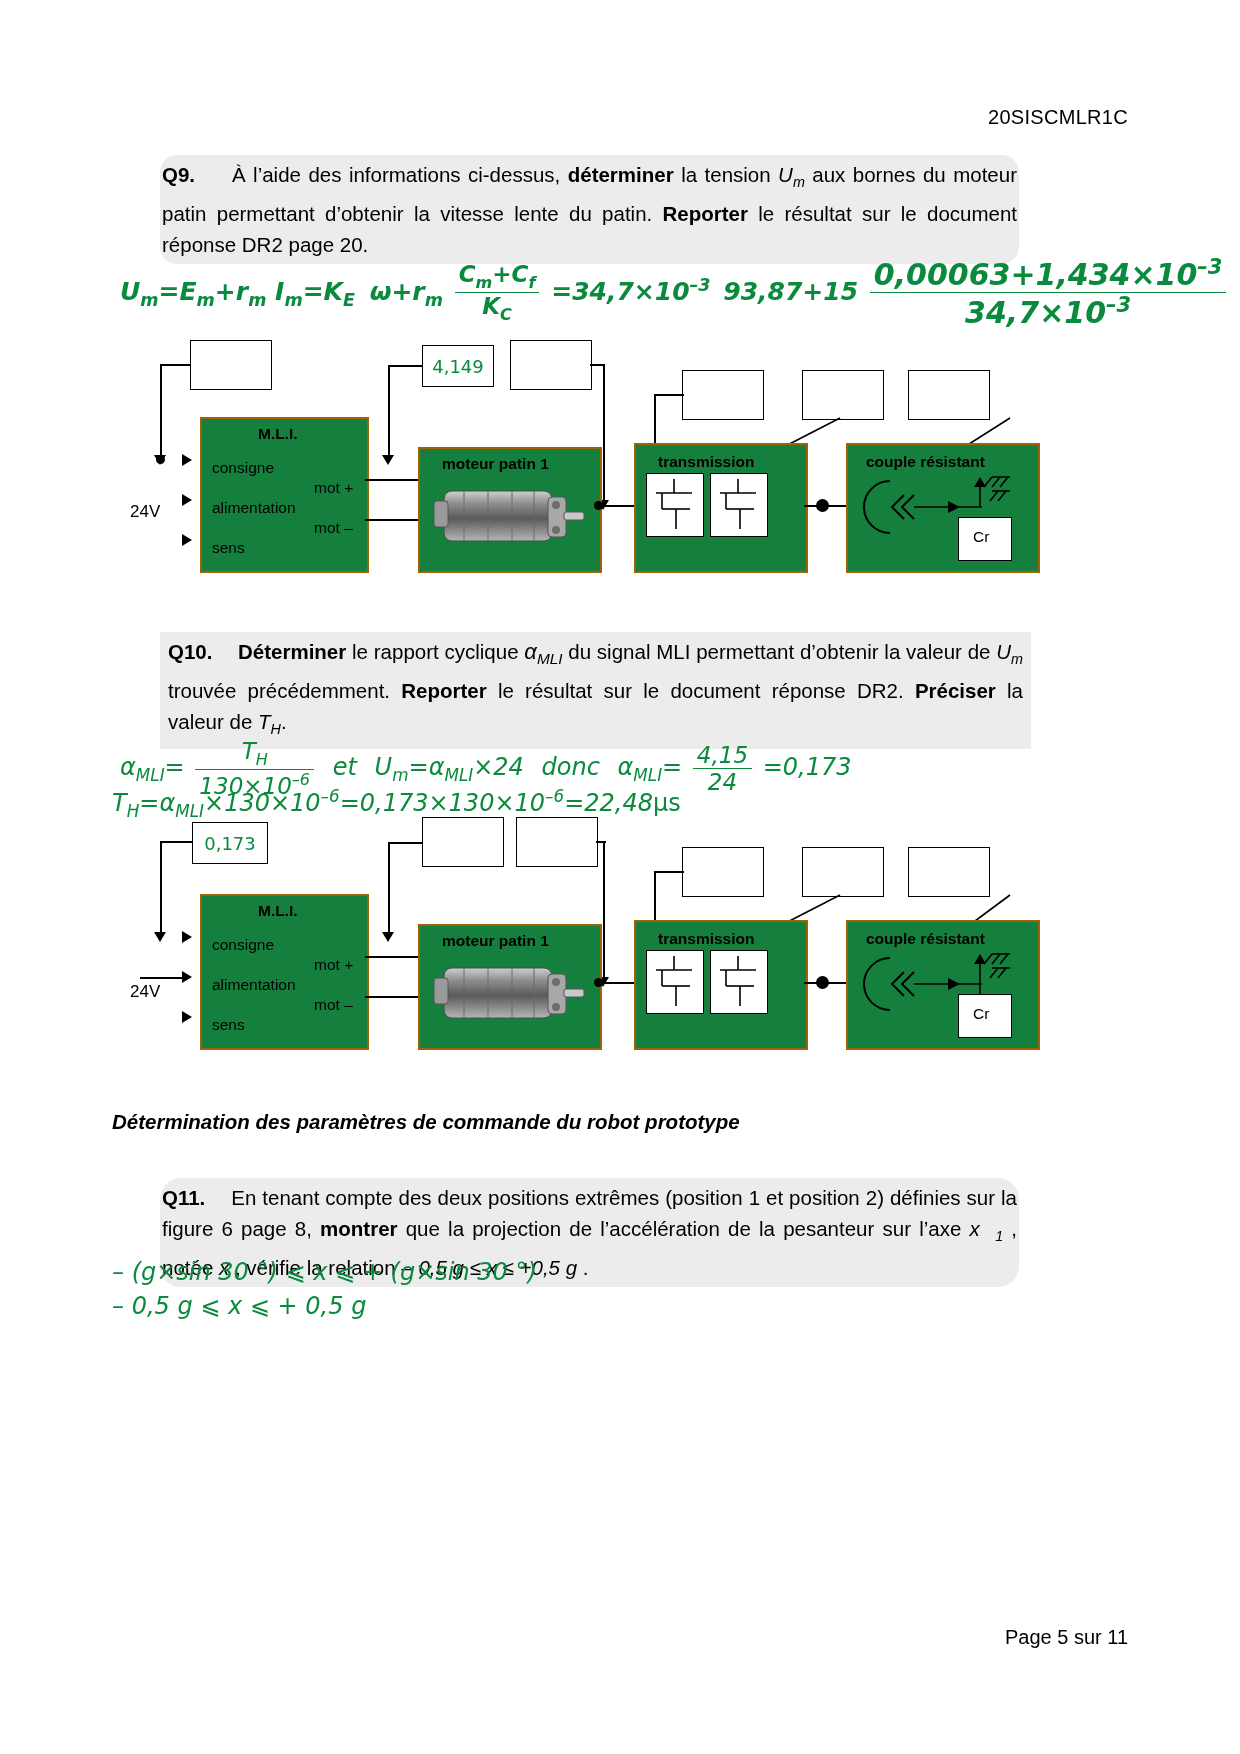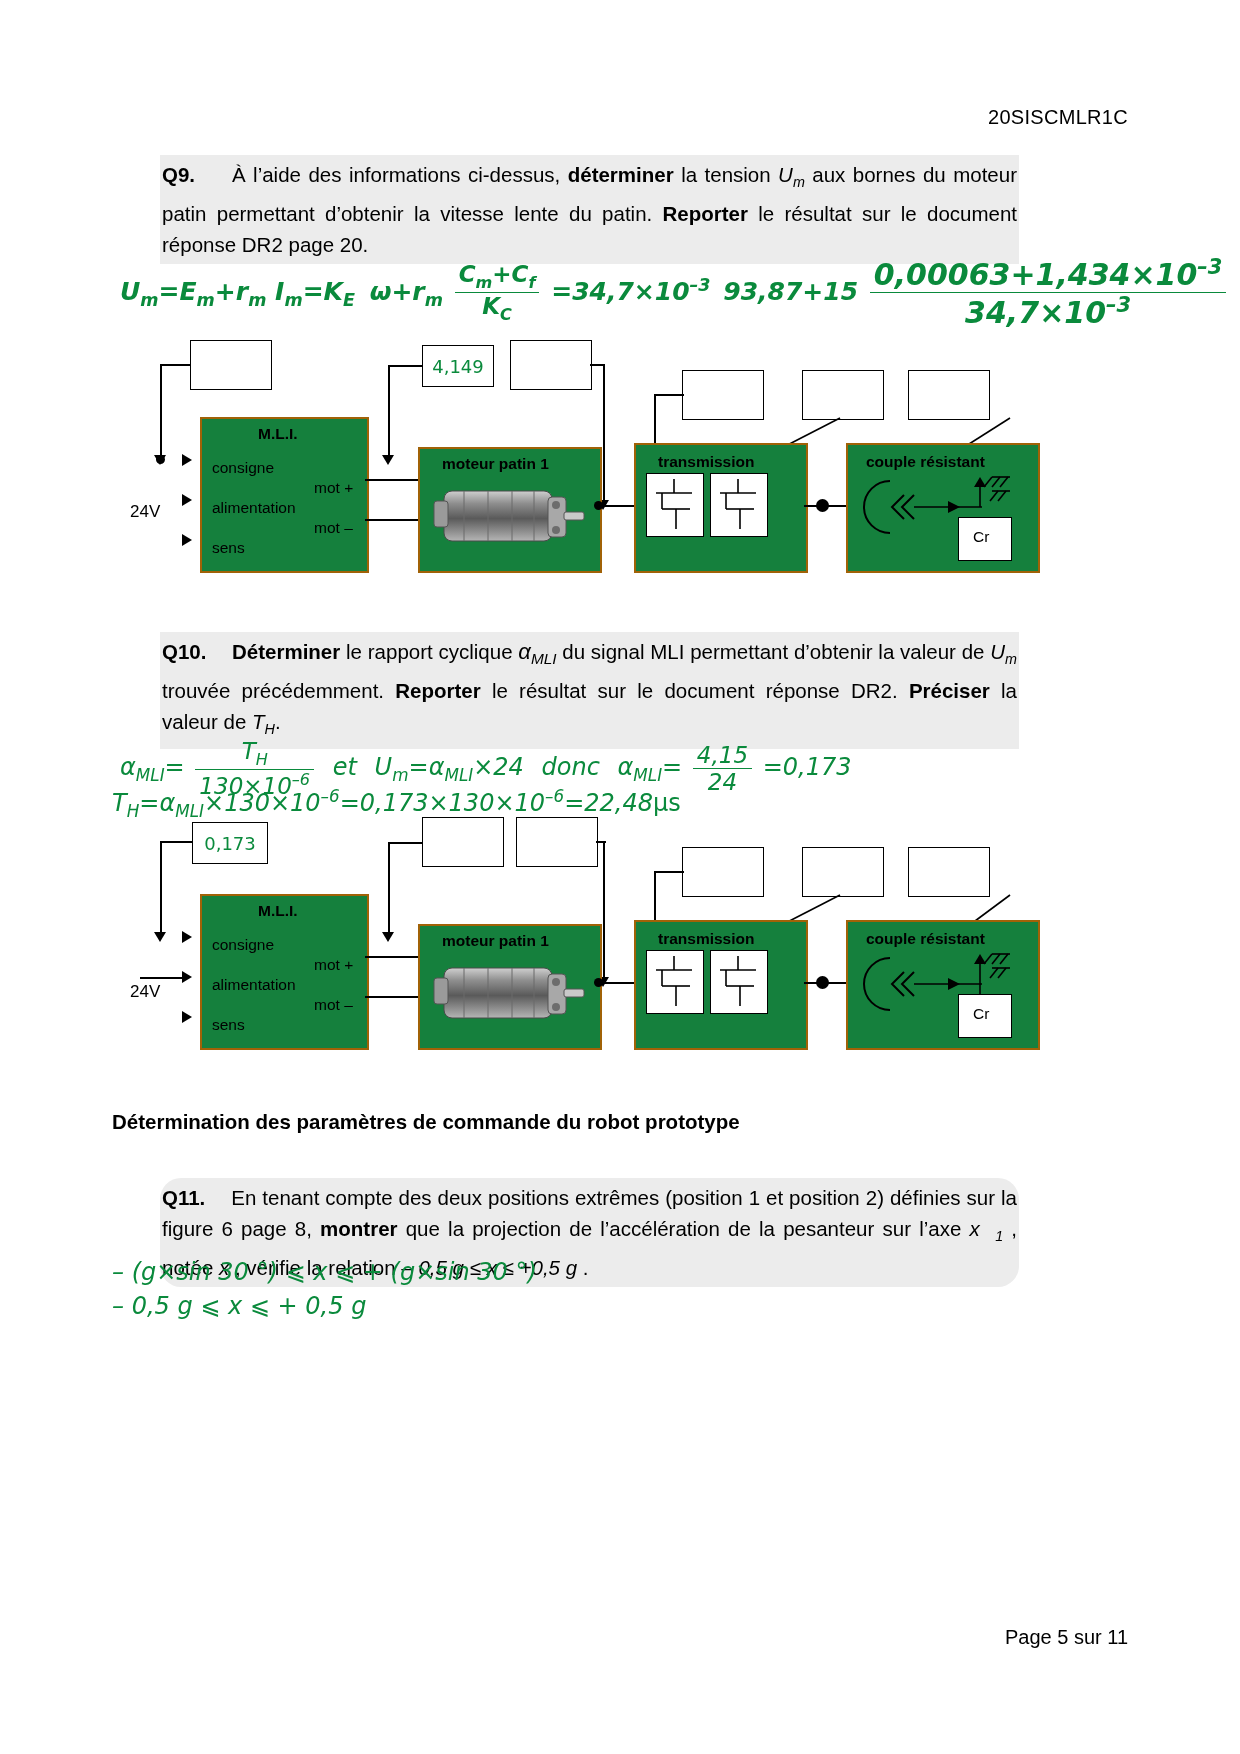--- a/index.html
+++ b/index.html
@@ -128,21 +128,21 @@
     font-size: 18px;
   }
 </style>
 </head>
 <body>
 
 <div class="page">
 
   <div class="doc-code">20SISCMLR1C</div>
 
-  <div class="qblock" style="left:160px; top:155px; width:855px; padding:4px 2px;">
+  <div class="qblock" style="left:160px; top:155px; width:855px; padding:4px 2px;border-radius:17px;">
     <span class="qlabel">Q9.</span>
     <span style="display:inline-block;width:22px"></span>
     <span>À l’aide des informations ci-dessus, <b>déterminer</b> la tension <i>U<sub>m</sub></i> aux bornes du moteur patin permettant d’obtenir la vitesse lente du patin. <b>Reporter</b> le résultat sur le document réponse DR2 page 20.</span>
   </div>
 
   <div class="ans" style="left:120px; top:255px; font-size:25px; white-space:nowrap;font-weight:bold;">
     <span>U<sub>m</sub>=E<sub>m</sub>+r<sub class="ital">m</sub> I<sub>m</sub>=K<sub>E</sub></span>
     <span style="margin-left:6px;">ω</span><span>+r<sub class="ital">m</sub></span>
     <span class="frac" style="font-size:23px;">
       <span class="num">C<sub>m</sub>+C<sub>f</sub></span>
@@ -279,21 +279,21 @@
         <line x1="140" y1="18" x2="158" y2="18"></line>
         <line x1="146" y1="18" x2="138" y2="28"></line>
         <line x1="154" y1="18" x2="146" y2="28"></line>
       </g>
     </svg>
     <div class="white-box" style="left:828px; top:182px; width:52px; height:42px;">
       <div class="lbl" style="left:14px; top:10px;">Cr</div>
     </div>
   </div>
 
-  <div class="qblock" style="left:160px; top:632px; width:855px; padding:4px 2px;">
+  <div class="qblock" style="left:160px; top:632px; width:855px; padding:4px 8px;">
     <span class="qlabel">Q10.</span>
     <span style="display:inline-block;width:14px"></span>
     <span><b>Déterminer</b> le rapport cyclique <i style="font-size:22px;">α<sub>MLI</sub></i> du signal MLI permettant d’obtenir la valeur de <i>U<sub>m</sub></i> trouvée précédemment. <b>Reporter</b> le résultat sur le document réponse DR2. <b>Préciser</b> la valeur de <i>T<sub>H</sub></i>.</span>
   </div>
 
   <div class="ans" style="left:120px; top:738px; font-size:24px; white-space:nowrap;">
     <span>α<sub>MLI</sub>=</span>
     <span class="frac" style="font-size:23px;">
       <span class="num">T<sub>H</sub></span>
       <span class="den">130×10<sup>–6</sup></span>
@@ -432,21 +432,21 @@
         <line x1="140" y1="18" x2="158" y2="18"></line>
         <line x1="146" y1="18" x2="138" y2="28"></line>
         <line x1="154" y1="18" x2="146" y2="28"></line>
       </g>
     </svg>
     <div class="white-box" style="left:828px; top:182px; width:52px; height:42px;">
       <div class="lbl" style="left:14px; top:10px;">Cr</div>
     </div>
   </div>
 
-  <div class="sect-title" style="left:112px; top:1110px;">Détermination des paramètres de commande du robot prototype</div>
+  <div class="sect-title" style="left:112px; top:1110px;font-style:italic;">Détermination des paramètres de commande du robot prototype</div>
 
   <div class="qblock" style="left:160px; top:1178px; width:855px; padding:4px 2px;border-radius:21px;">
     <span class="qlabel">Q11.</span>
     <span style="display:inline-block;width:14px"></span>
     <span>En tenant compte des deux positions extrêmes (position 1 et position 2) définies sur la figure 6 page 8, <b>montrer</b> que la projection de l’accélération de la pesanteur sur l’axe <span style="font-style:italic;">x⃗<sub>1</sub></span> , notée <span style="font-style:italic;">x</span> , vérifie la relation <span style="font-style:italic;">– 0,5 g ≤ x ≤ +0,5 g</span> .</span>
   </div>
 
   <div class="ans" style="left:112px; top:1258px; font-size:24px; white-space:nowrap;">
     <span>– (g×sin 30 °) ⩽ x ⩽ + (g×sin 30 °)</span>
   </div>

